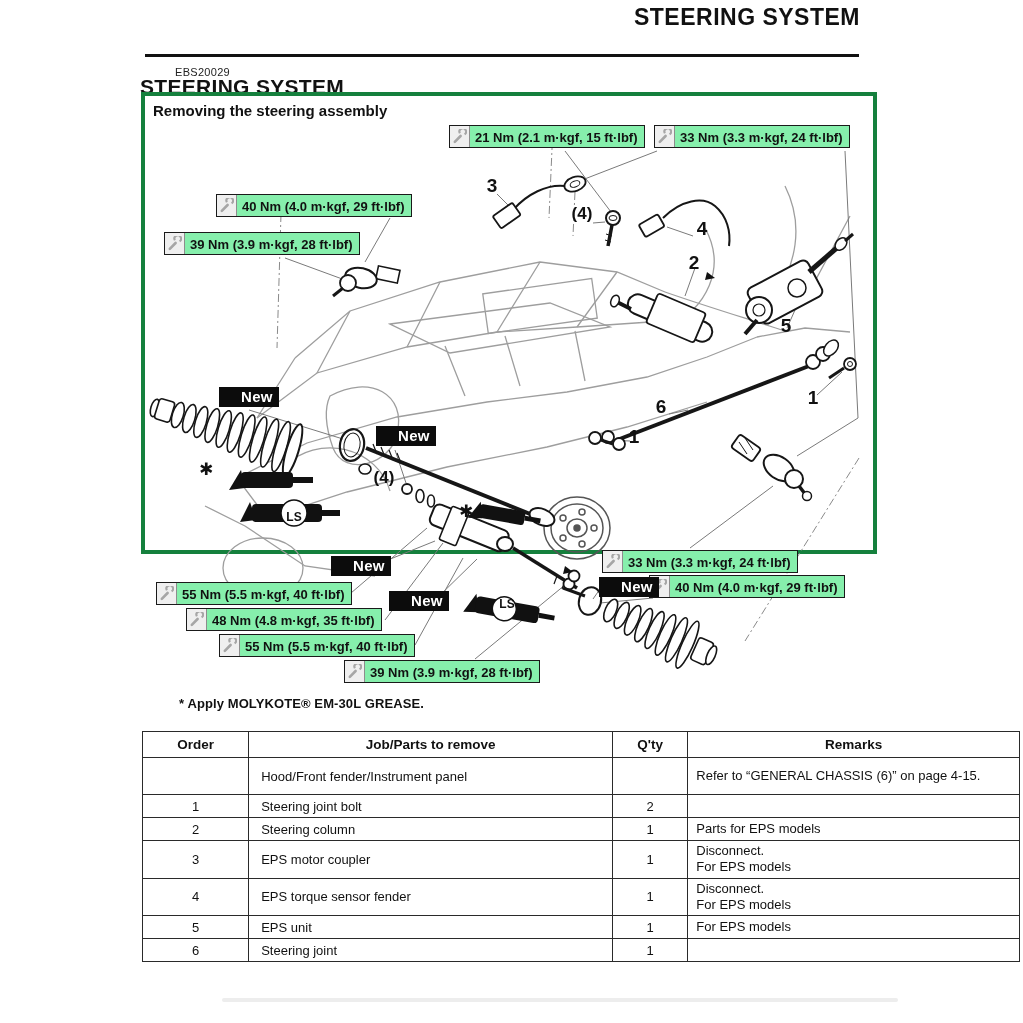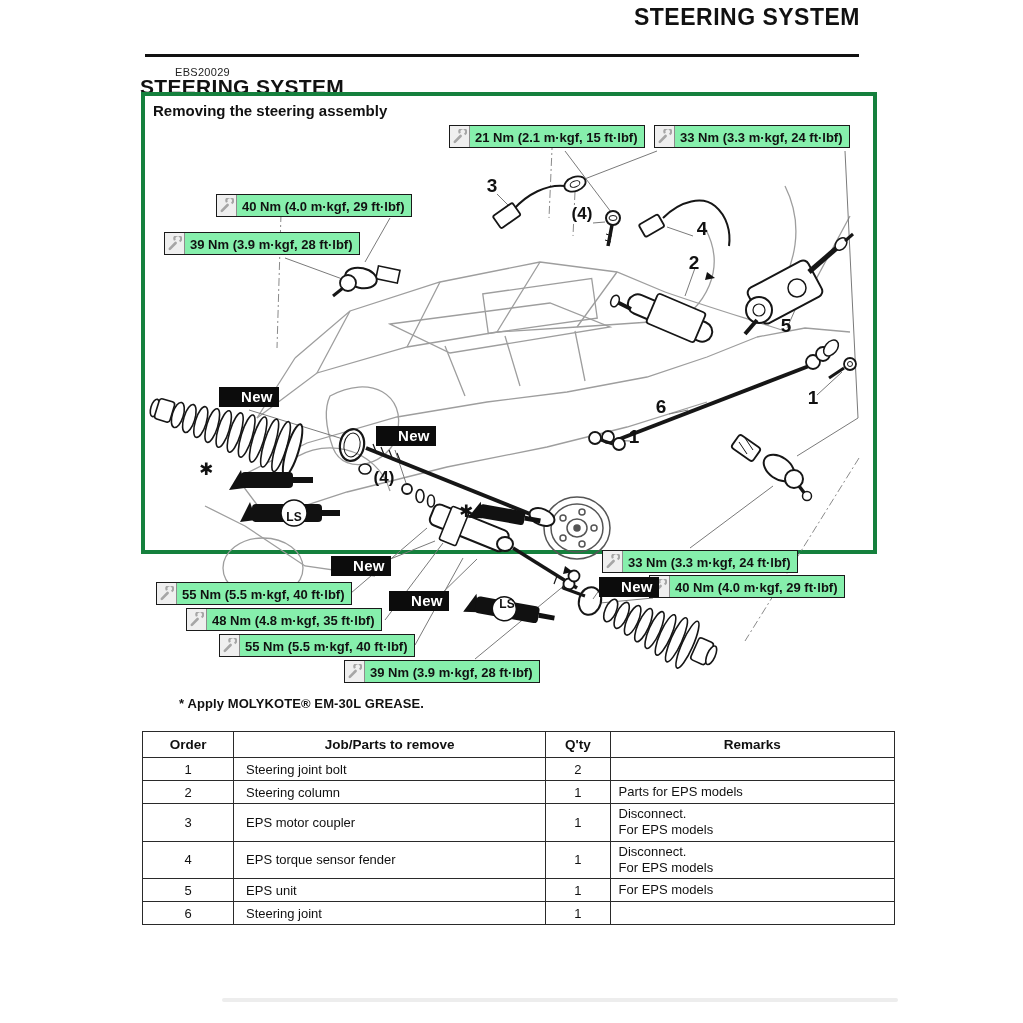--- a/index.html
+++ b/index.html
@@ -66,21 +66,21 @@
   
   .callout {
     position:absolute; transform:translate(-50%,-50%);
     font-size:19px; font-weight:bold; background:transparent;
   }
   .callout.paren { font-size:17px; }
   .callout.star { font-family:"DejaVu Sans", sans-serif; font-size:17px; }
   
   .parts-table {
     position:absolute; left:142px; top:731px;
-    width:753px; border-collapse:collapse;
+    width:878px; border-collapse:collapse;
     font-size:13px;
   }
   .parts-table th, .parts-table td {
     border:1.5px solid #2a2a2a; vertical-align:middle;
     padding:2px 8px;
   }
   .parts-table th { font-size:13.5px; font-weight:bold; text-align:center; height:26px; }
   td.c-order { text-align:center; width:89px; }
   td.c-job   { text-align:left; width:305px; padding-left:12px; }
   td.c-qty   { text-align:center; width:63px; }
@@ -448,20 +448,26 @@
 <table class="parts-table">
   <thead>
     <tr>
       <th>Order</th>
       <th>Job/Parts to remove</th>
       <th>Q'ty</th>
       <th>Remarks</th>
     </tr>
   </thead>
   <tbody id="table-body">
+      <tr class="h2">
+    <td class="c-order"></td>
+    <td class="c-job">Hood/Front fender/Instrument panel</td>
+    <td class="c-qty"></td>
+    <td class="c-rem">Refer to “GENERAL CHASSIS (6)” on page 4-15.</td>
+  </tr>
       <tr class="h1">
     <td class="c-order">1</td>
     <td class="c-job">Steering joint bolt</td>
     <td class="c-qty">2</td>
     <td class="c-rem"></td>
   </tr>
       <tr class="h1">
     <td class="c-order">2</td>
     <td class="c-job">Steering column</td>
     <td class="c-qty">1</td>

